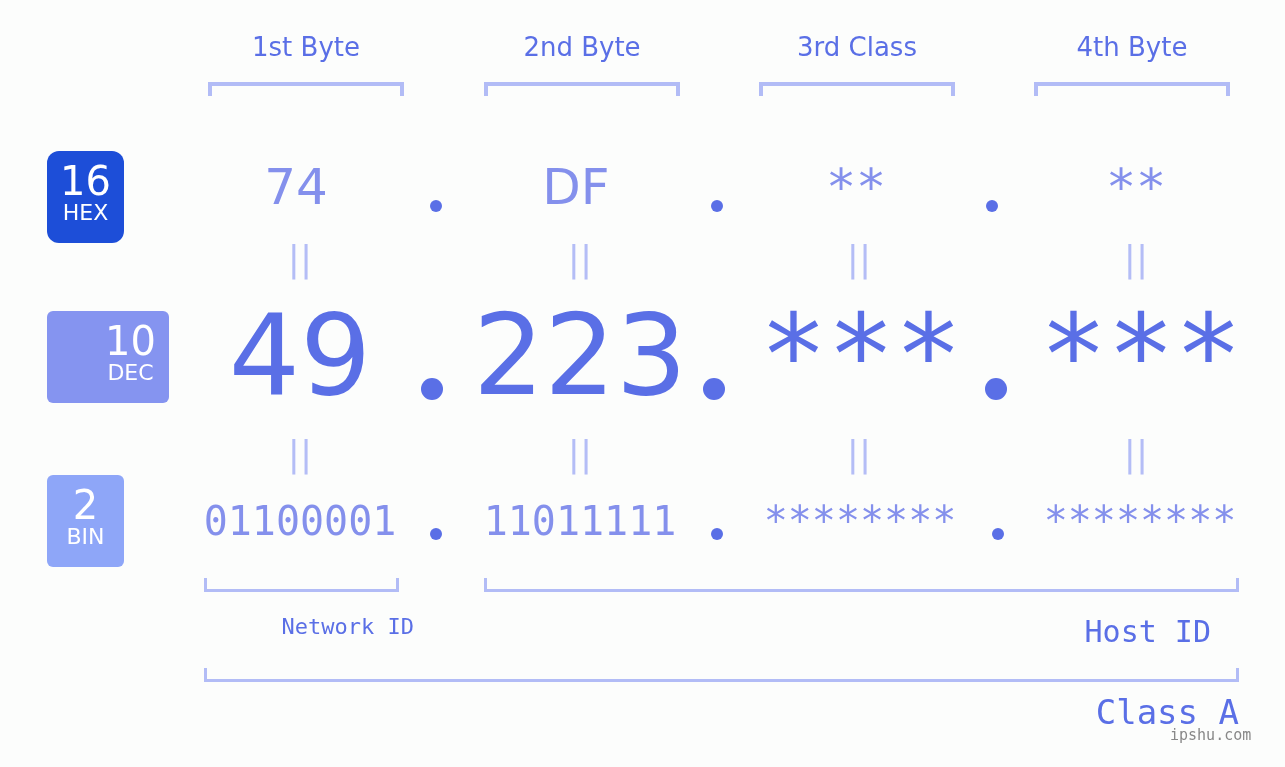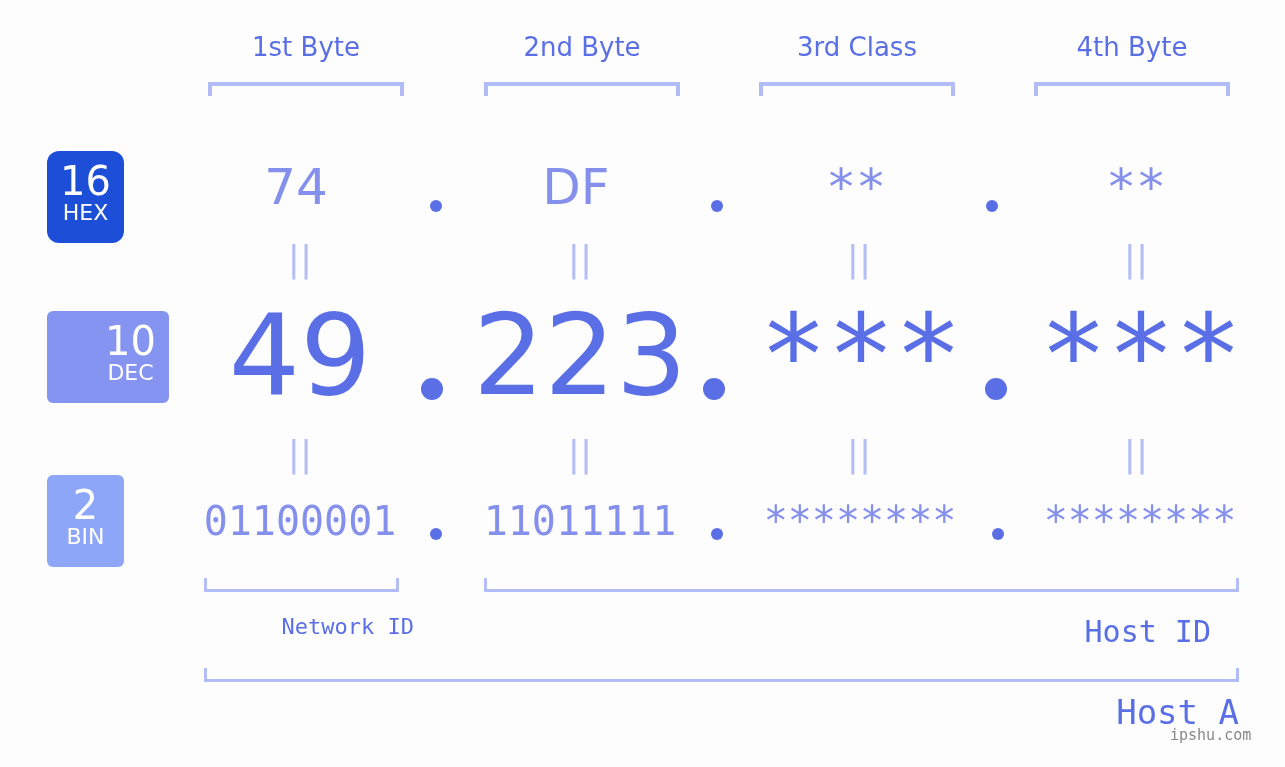--- a/index.html
+++ b/index.html
@@ -80,15 +80,15 @@
 <div class="dot" style="left:430px;top:528px;width:12px;height:12px"></div>
 <div class="dot" style="left:711px;top:528px;width:12px;height:12px"></div>
 <div class="dot" style="left:992px;top:528px;width:12px;height:12px"></div>
 
 <div class="bracket-bot" style="left:204px;top:578px;width:195px;height:14px"></div>
 <div class="bracket-bot" style="left:484px;top:578px;width:755px;height:14px"></div>
 <div class="mono-lbl" style="left:204px;top:614px;width:210px;font-size:22px">Network ID</div>
 <div class="mono-lbl" style="left:484px;top:614px;width:727px;font-size:30px">Host ID</div>
 
 <div class="bracket-bot" style="left:204px;top:668px;width:1035px;height:14px"></div>
-<div class="mono-lbl" style="left:204px;top:692px;width:1035px;font-size:34px">Host A</div>
+<div class="mono-lbl" style="left:204px;top:692px;width:1035px;font-size:34px">Class A</div>
 
 <div class="abs" style="left:1170px;top:716px;font-family:'DejaVu Sans Mono', monospace;font-size:15px;color:#888">ipshu.com</div>
 
 </body></html>

